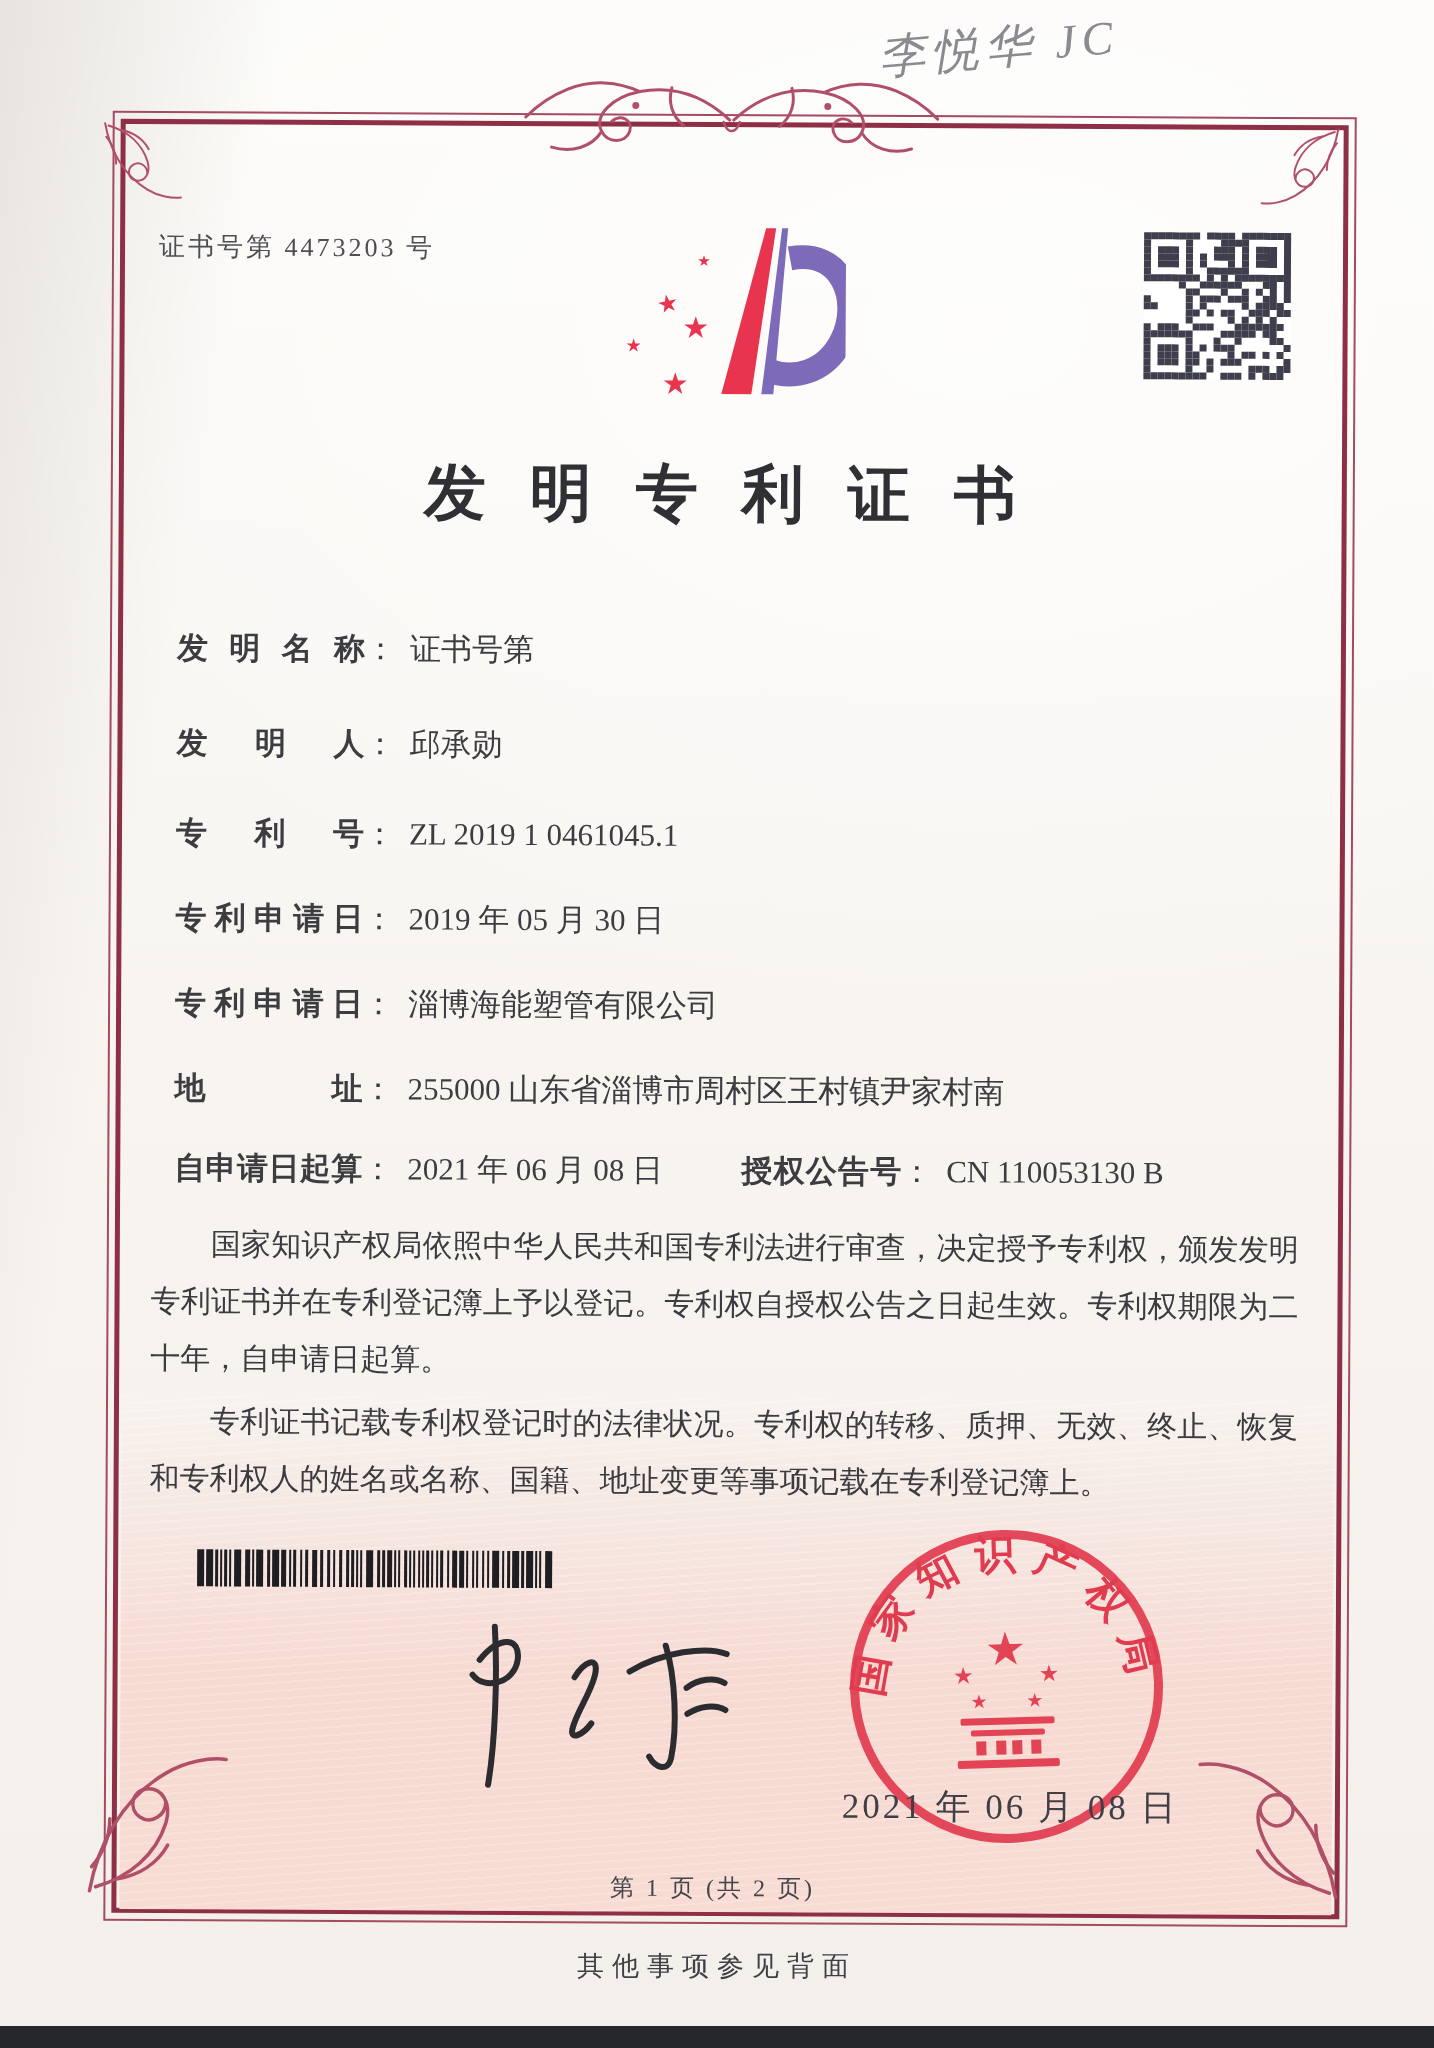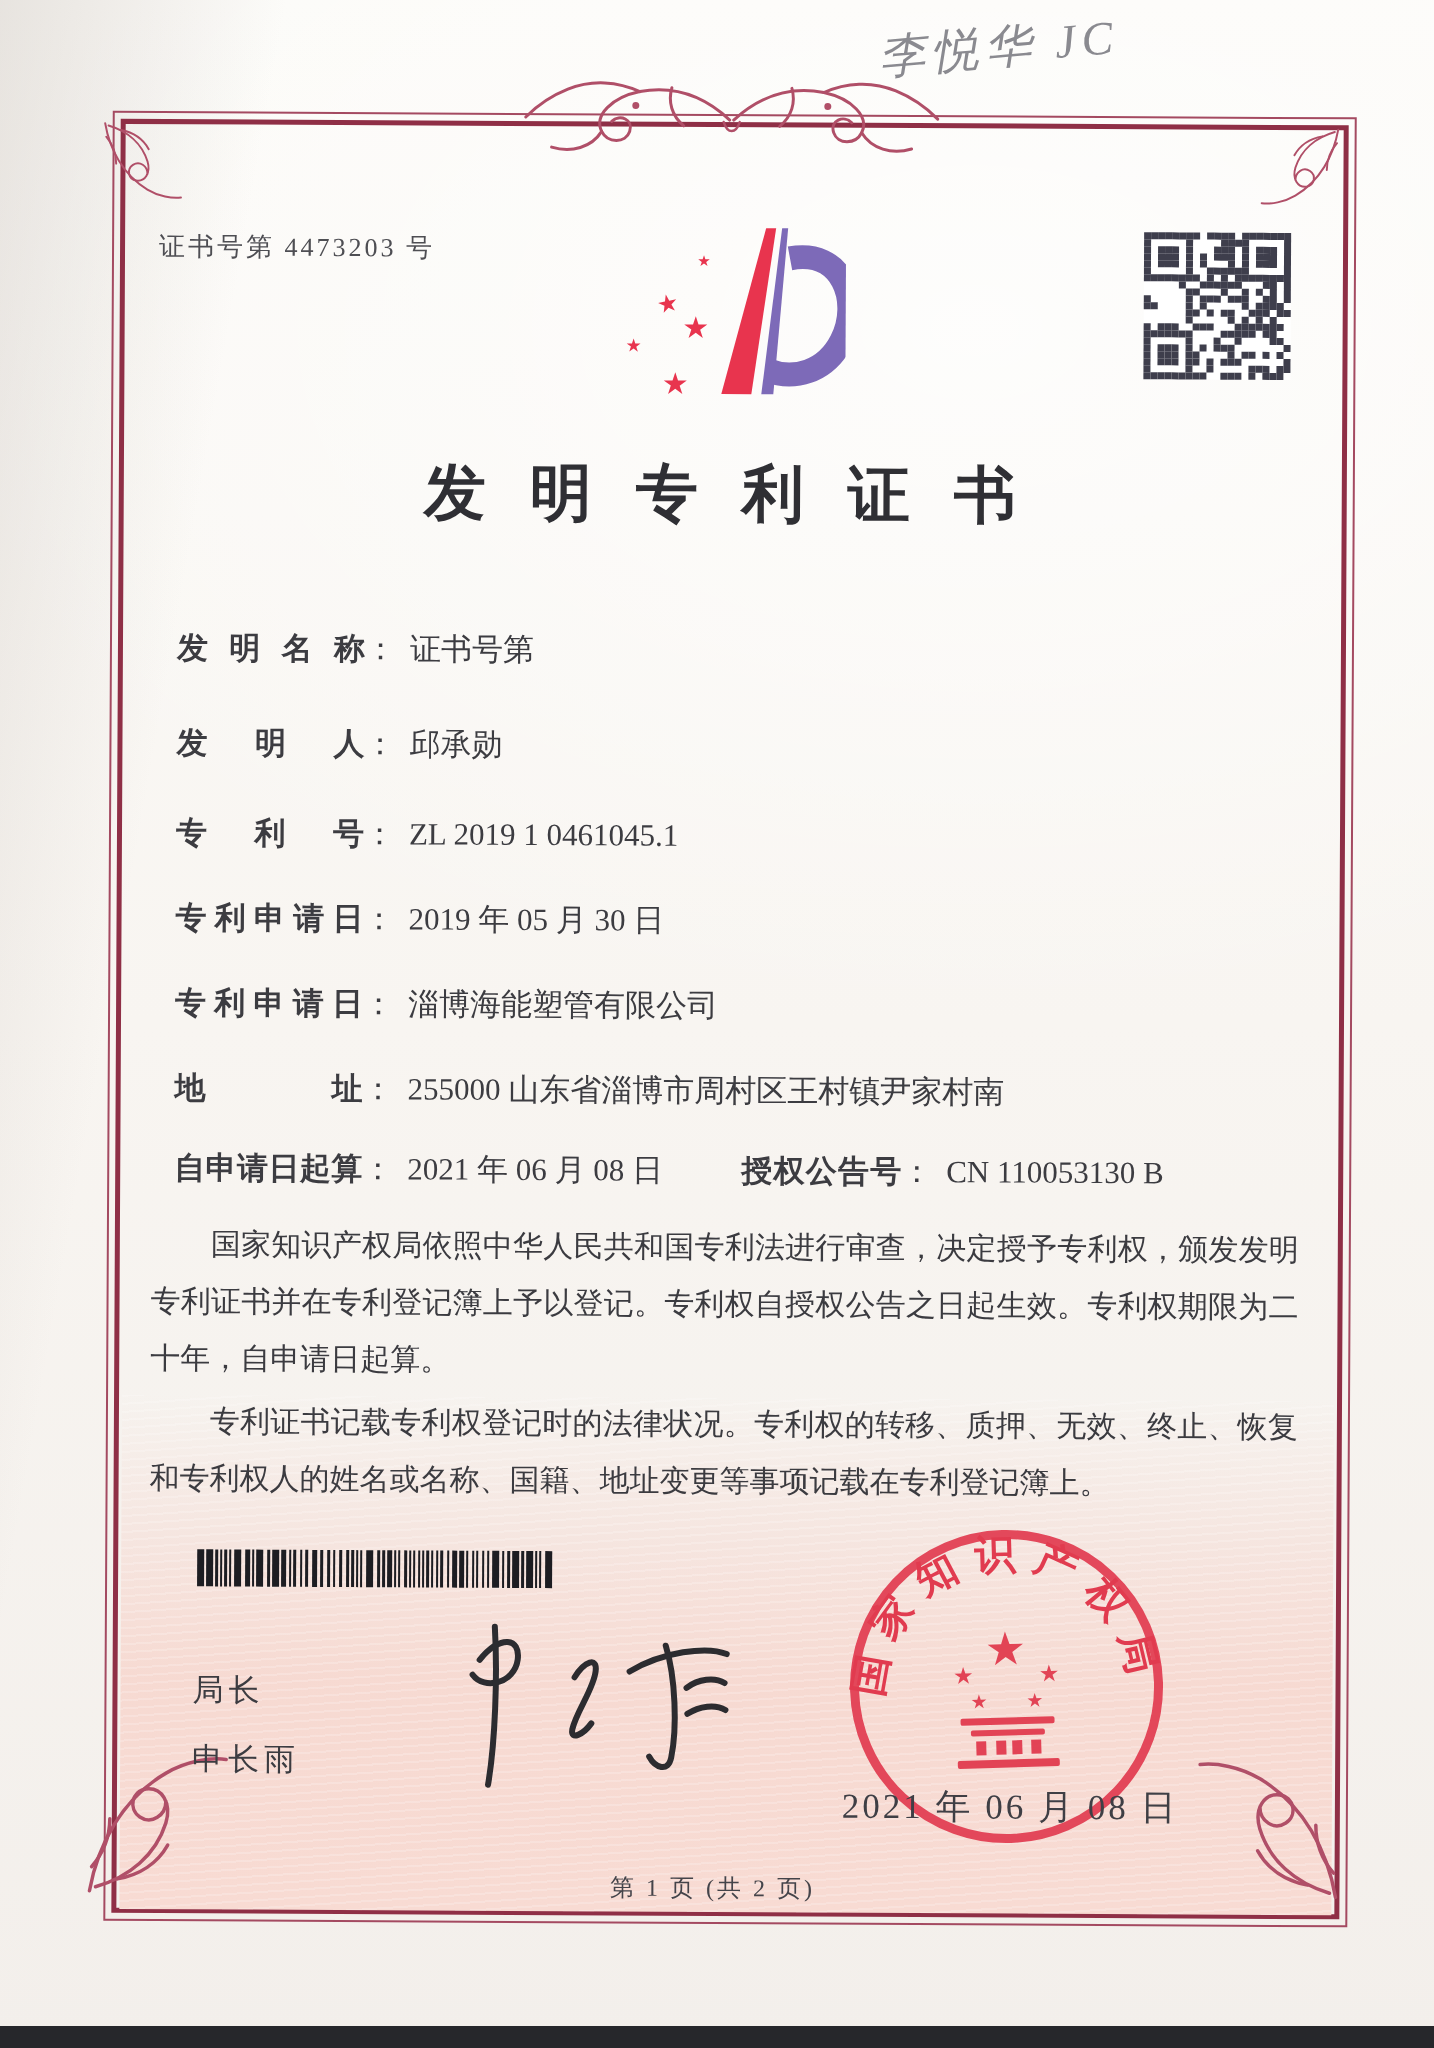--- a/index.html
+++ b/index.html
@@ -462,24 +462,20 @@
         <i style="left: 305px; width: 2px;"></i>
         <i style="left: 310px; width: 3px;"></i>
         <i style="left: 315px; width: 7px;"></i>
         <i style="left: 324px; width: 3px;"></i>
         <i style="left: 329px; width: 7px;"></i>
         <i style="left: 338px; width: 2px;"></i>
         <i style="left: 342px; width: 2px;"></i>
         <i style="left: 348px; width: 7px;"></i>
       </div>
 
-    <div class="signer">
-      <div>局长</div>
-      <div>申长雨</div>
-    </div>
 
     <svg class="signature" viewBox="0 0 330 190">
       <g stroke="#2c2c30" fill="none" stroke-width="6" stroke-linecap="round">
         <path d="M55,45 C75,20 96,22 93,45 C90,68 60,76 48,60"></path>
         <path d="M70,12 C73,60 71,128 64,170"></path>
         <path d="M150,62 C160,46 173,41 171,56 C169,74 152,96 148,114 C146,126 159,119 167,108"></path>
         <path d="M205,56 C238,36 282,30 302,38"></path>
         <path d="M241,30 C251,62 253,112 247,142 C244,157 231,152 225,141"></path>
         <path d="M262,72 C274,63 290,61 300,67"></path>
         <path d="M263,98 C275,90 291,88 301,94"></path>
@@ -508,14 +504,15 @@
         <rect x="188" y="219" width="10" height="14"></rect>
         <rect x="114" y="238" width="102" height="8" rx="2"></rect>
       </g>
     </svg>
     <div class="sealdate">2021 年 06 月 08 日</div>
 
     <div class="pageno">第 1 页 (共 2 页)</div>
   </div>
 
   <div class="handnote">李悦华 JC</div>
+  <div class="backnote">其他事项参见背面</div>
   <div class="darkstrip"></div>
 </div>
 
 </body></html>

